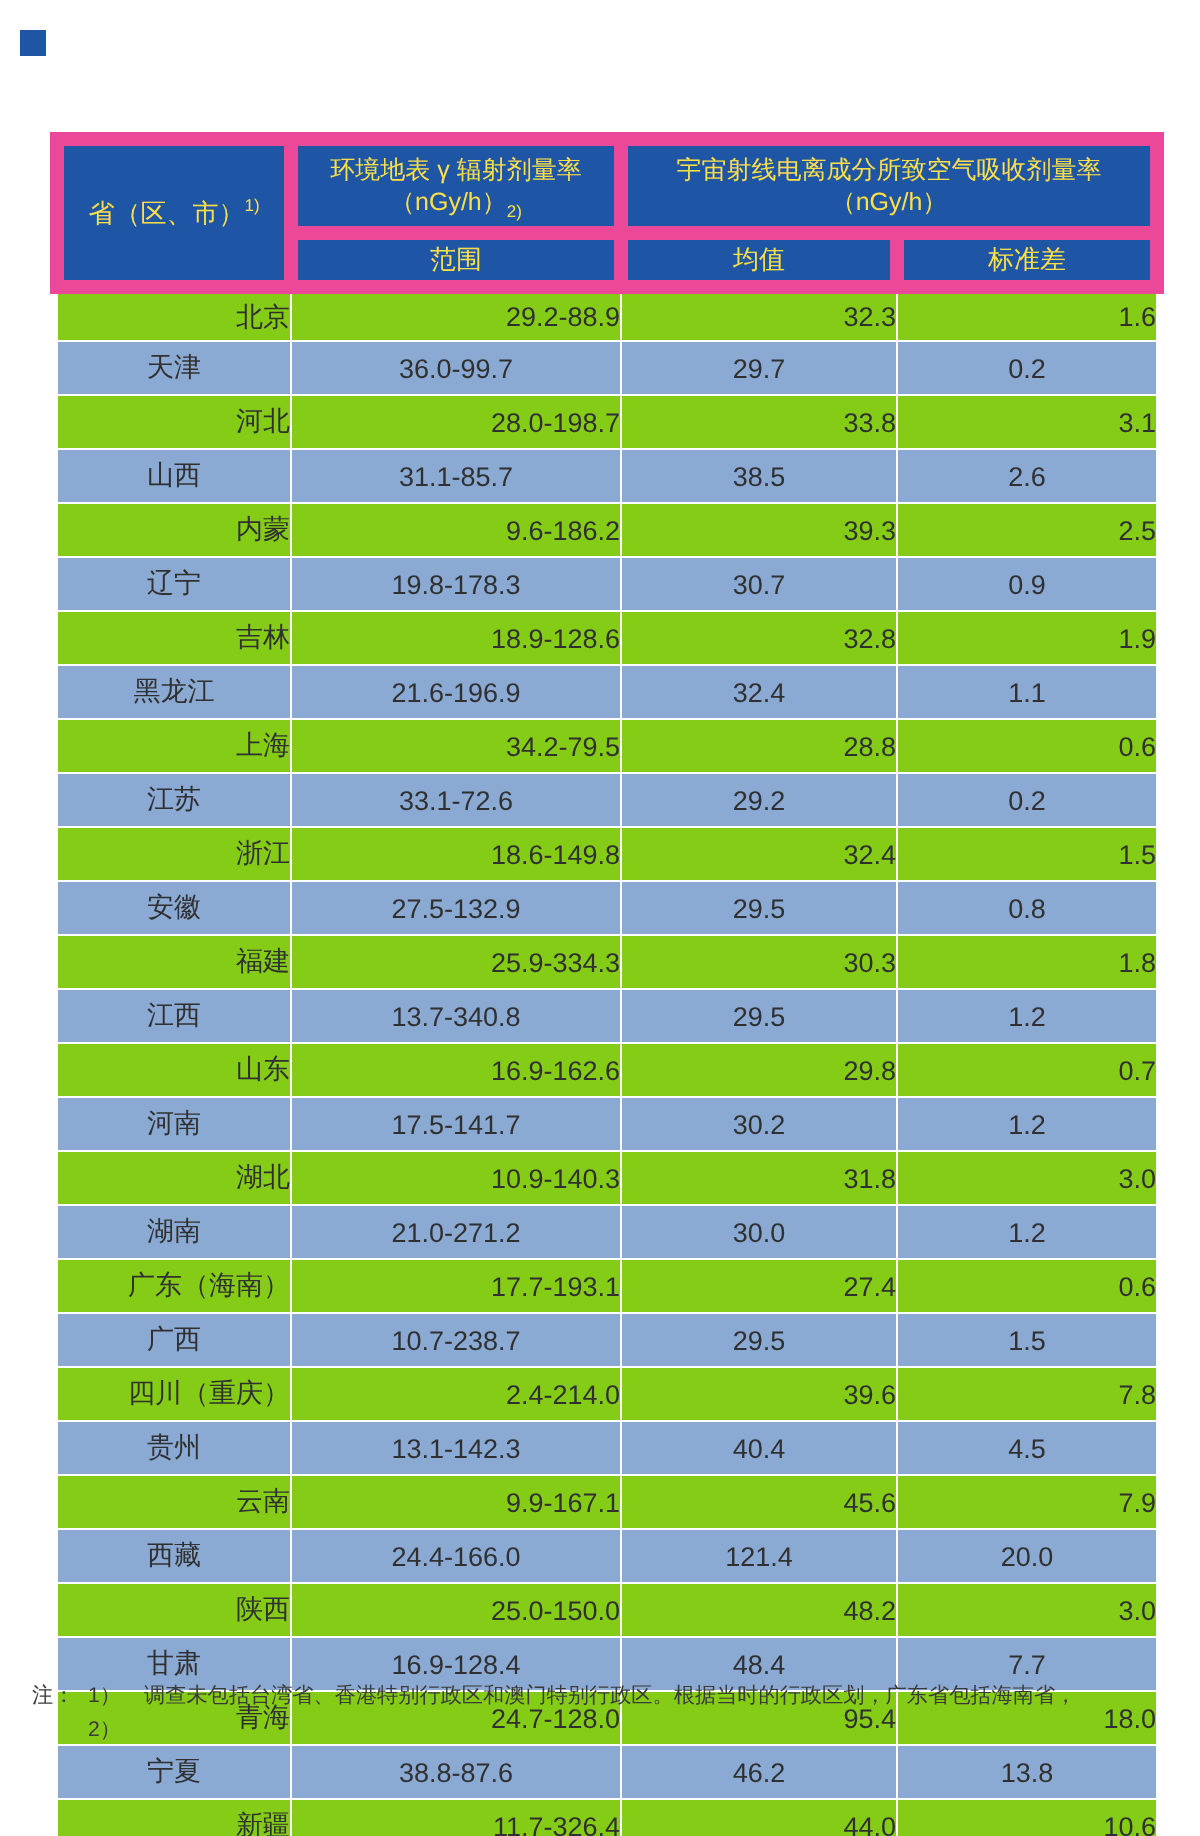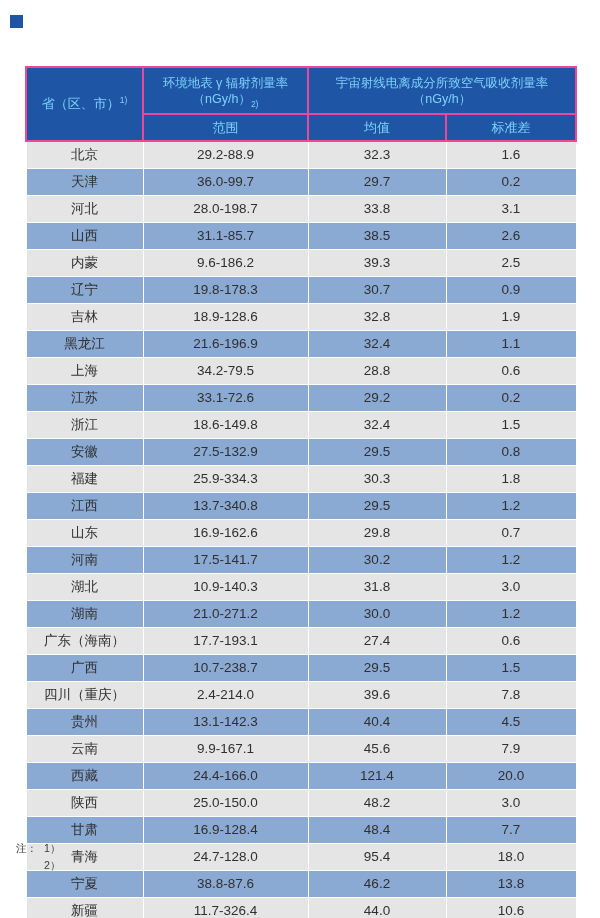--- a/index.html
+++ b/index.html
@@ -55,22 +55,22 @@
     padding: 0;
     margin: 0;
     text-align: center;
     vertical-align: middle;
     font-weight: normal;
   }
 
   
   thead th {
     background: #1f55a5;
-    color: #7dd3fc;
-    border: 2px solid #ec4899;
+    color: #fde047;
+    border: 7px solid #ec4899;
     font-size: 12.5px;
     line-height: 16px;
   }
   thead th.hdr-province {
     height: 74px;
     font-size: 13px;
   }
   thead th.hdr-group {
     height: 47px;
     padding: 2px 4px;
@@ -94,21 +94,21 @@
   
   tbody td {
     height: 27px;
     font-size: 13.5px;
     color: #303030;
     border-left: 1px solid #ffffff;
     border-right: 1px solid #ffffff;
     border-top: 1px solid #ffffff;
     border-bottom: 1px solid #ffffff;
   }
-  tbody tr.row-light td { background: #e5e5e5; }
+  tbody tr.row-light td { background: #84cc16; text-align: right; }
   tbody tr.row-dark  td { background: #8aa9d3; }
   tbody td.cell-province { font-size: 13.5px; }
 
   
   col.c-prov { width: 117px; }
   col.c-range { width: 165px; }
   col.c-mean { width: 138px; }
   col.c-sd { width: 130px; }
 
   
@@ -342,20 +342,21 @@
         </tr>
       </tbody>
   </table>
 </div>
 
 <div class="notes">
   <div class="note-row">
     <div class="note-label">注：</div>
     <div class="note-num">1）</div>
     <div class="note-body">
+      <div>调查未包括台湾省、香港特别行政区和澳门特别行政区。根据当时的行政区划，广东省包括海南省，</div>
     </div>
   </div>
   <div class="note-row">
     <div class="note-spacer"></div>
     <div class="note-num">2）</div>
     <div class="note-body">
     </div>
   </div>
 </div>
 

